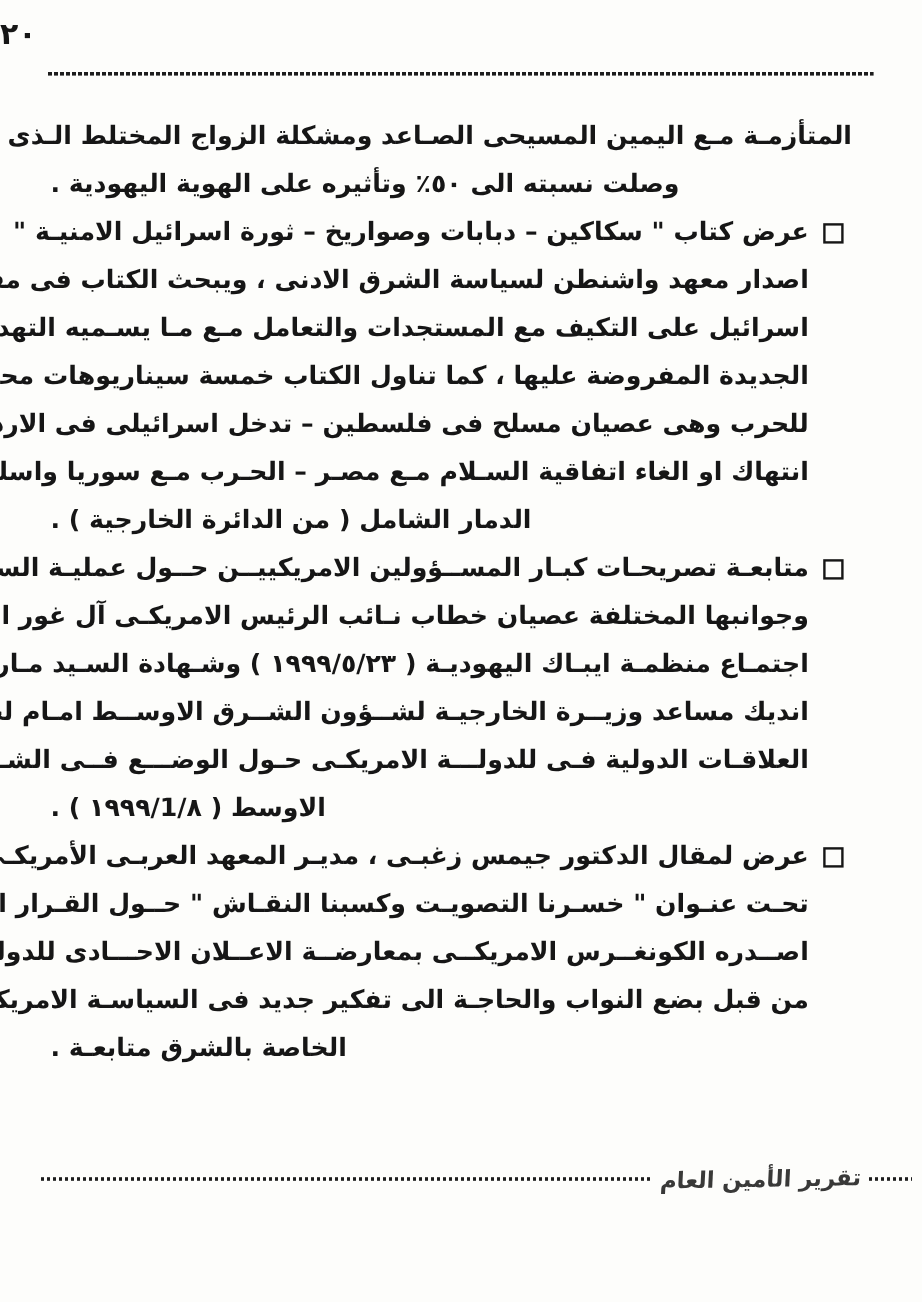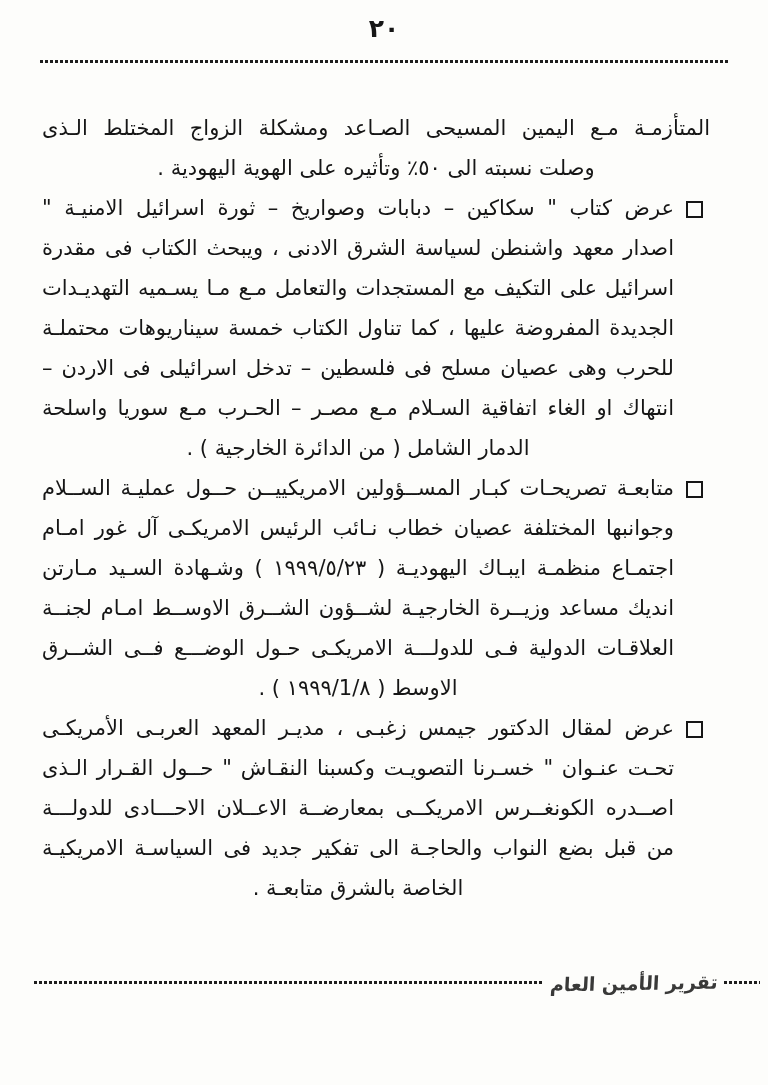--- a/index.html
+++ b/index.html
@@ -7,49 +7,50 @@
     width:768px;height:1085px;
     background:#fdfdfb;
     overflow:hidden;
     position:relative;
     font-family:"DejaVu Sans",sans-serif;
     color:#161616;
   }
   .page{position:absolute;inset:0;}
   .page-number{
     position:absolute;top:14px;left:0;width:100%;
-    text-align:center;font-size:25px;font-weight:bold;
+    text-align:left;font-size:25px;font-weight:bold;
     letter-spacing:2px;
   }
   .rule{
     height:3px;
     background-image:repeating-linear-gradient(90deg,#1d1d1d 0 3px,transparent 3px 5px);
   }
   .top-rule{position:absolute;top:60px;left:40px;right:40px;}
   .content{
-    position:absolute;top:108px;right:58px;left:42px;
+    position:absolute;top:93px;right:58px;left:42px;
     direction:rtl;
+    font-weight:bold;
   }
   .para{position:relative;}
   .para.bulleted{padding-right:36px;}
   .bullet{
     position:absolute;right:7px;top:13px;
     width:13px;height:13px;
     border:2.5px solid #161616;
     background:transparent;
     display:block;
   }
   .line{
     height:40px;line-height:40px;
     font-size:21px;
     white-space:nowrap;
     overflow:visible;
   }
   .line.just{text-align:justify;text-align-last:justify;}
-  .line.last{text-align:center;}
+  .line.last{text-align:left;}
   .footer{
     position:absolute;top:972px;left:34px;right:8px;
     display:flex;align-items:flex-start;direction:rtl;
   }
   .footer .rule{margin-top:9px;}
   .footer-rule-short{width:36px;}
   .footer-rule-long{flex:1;}
   .footer-signature{
     margin:0 6px;
     font-size:19px;

